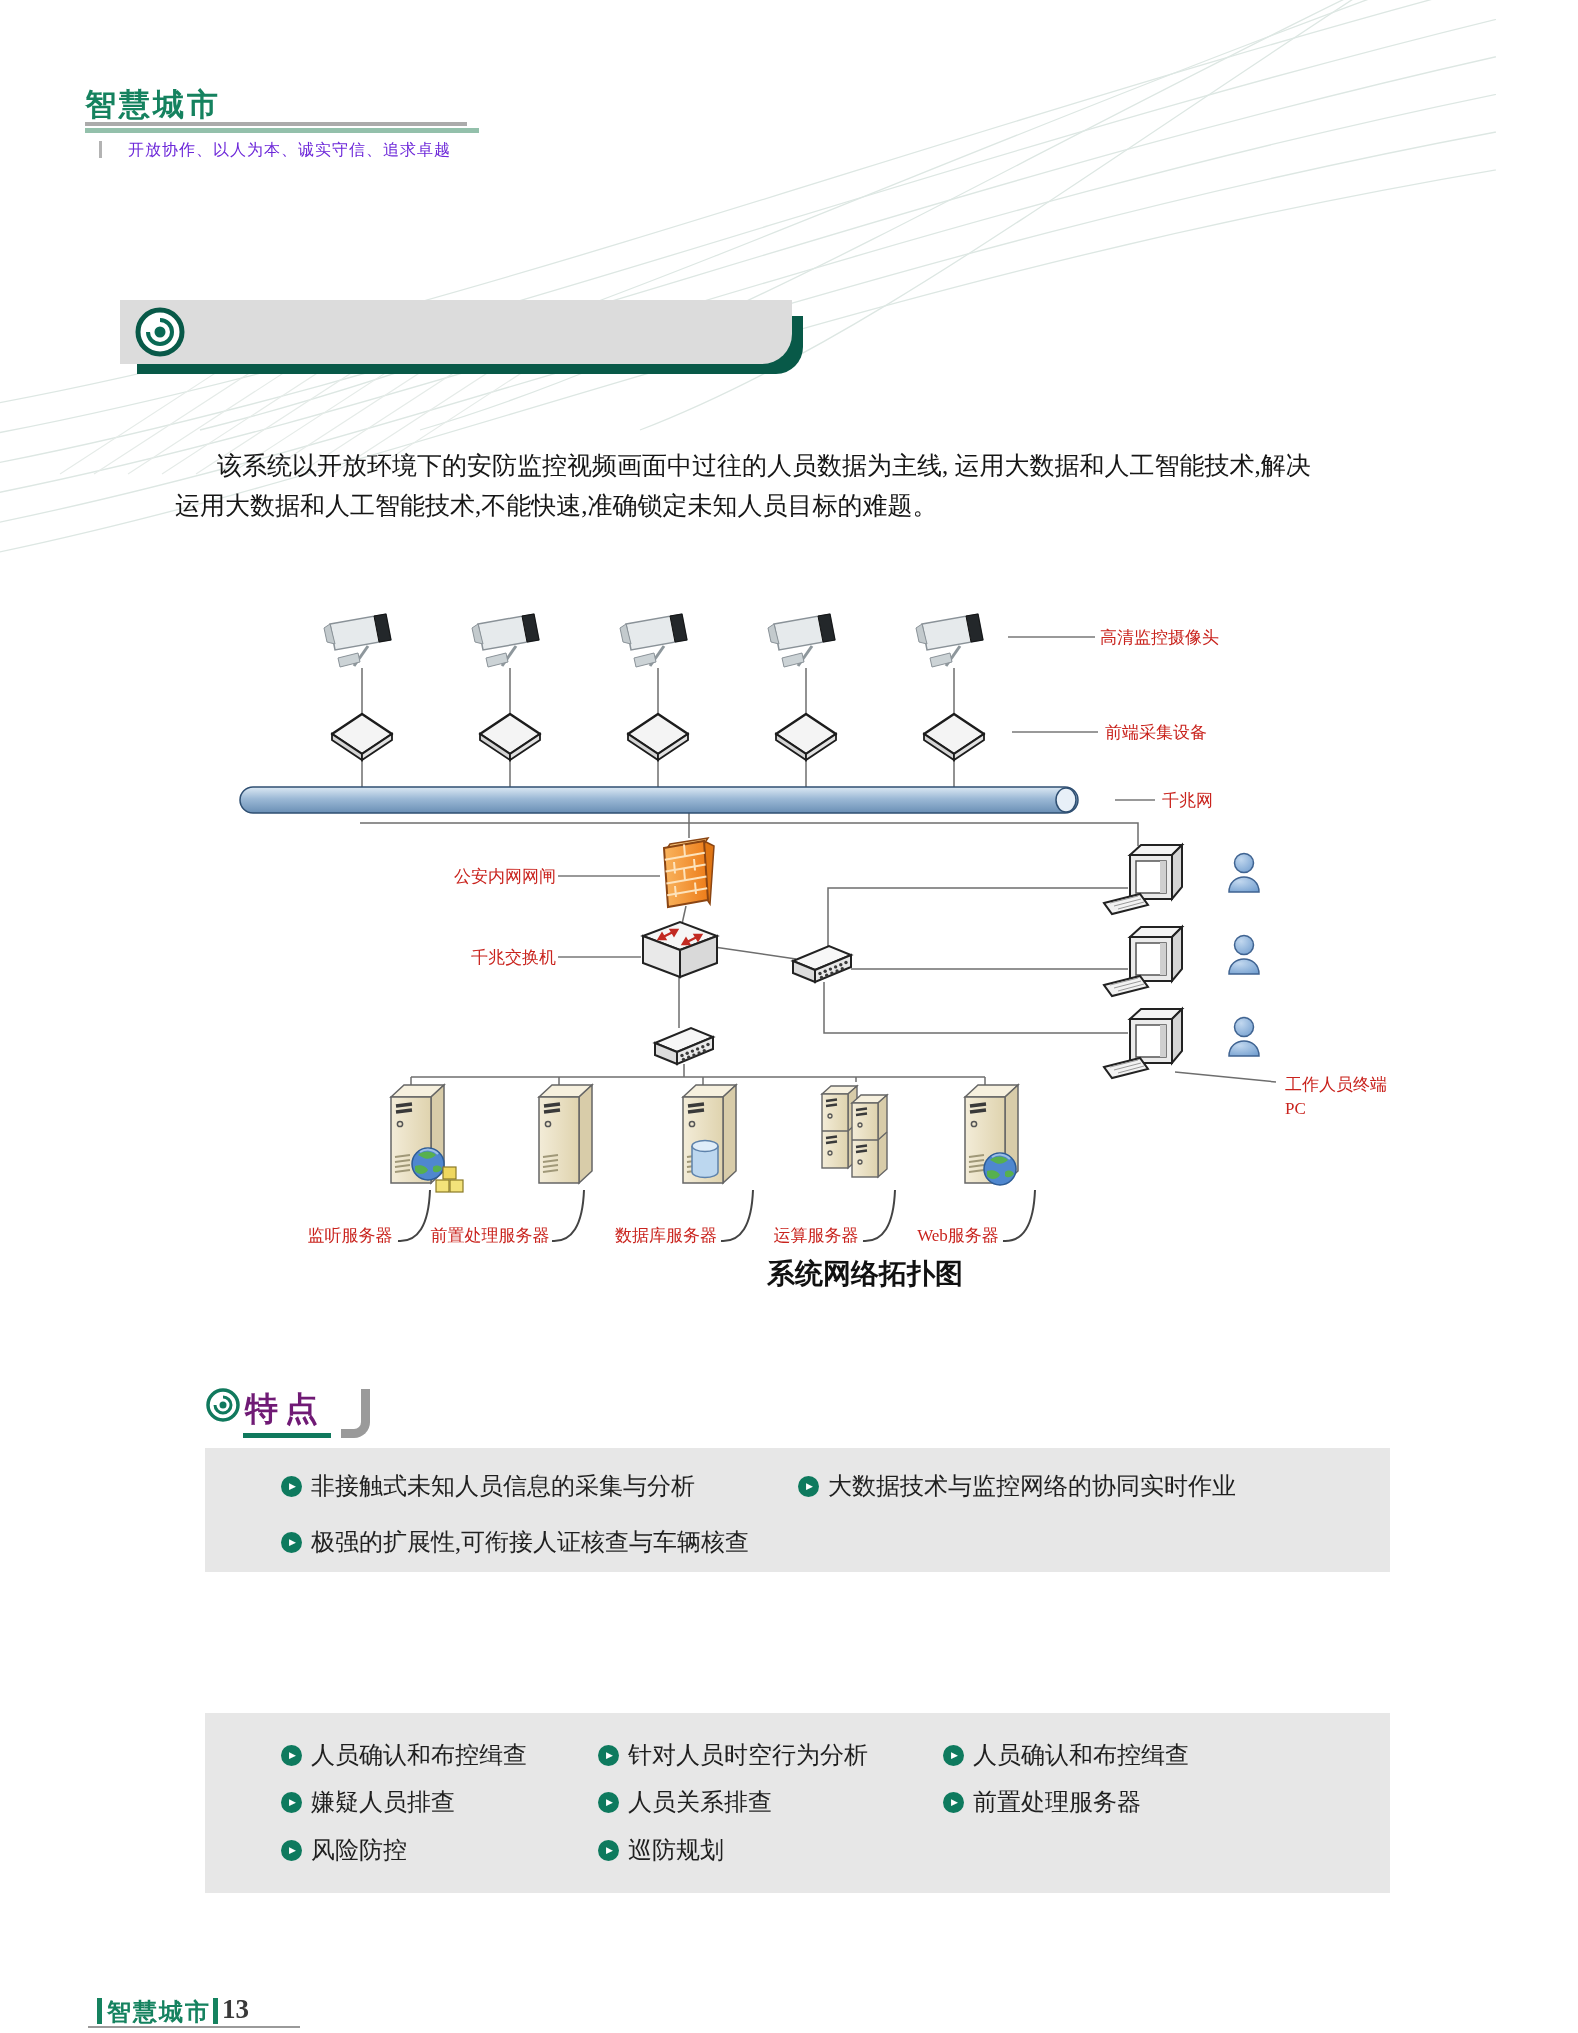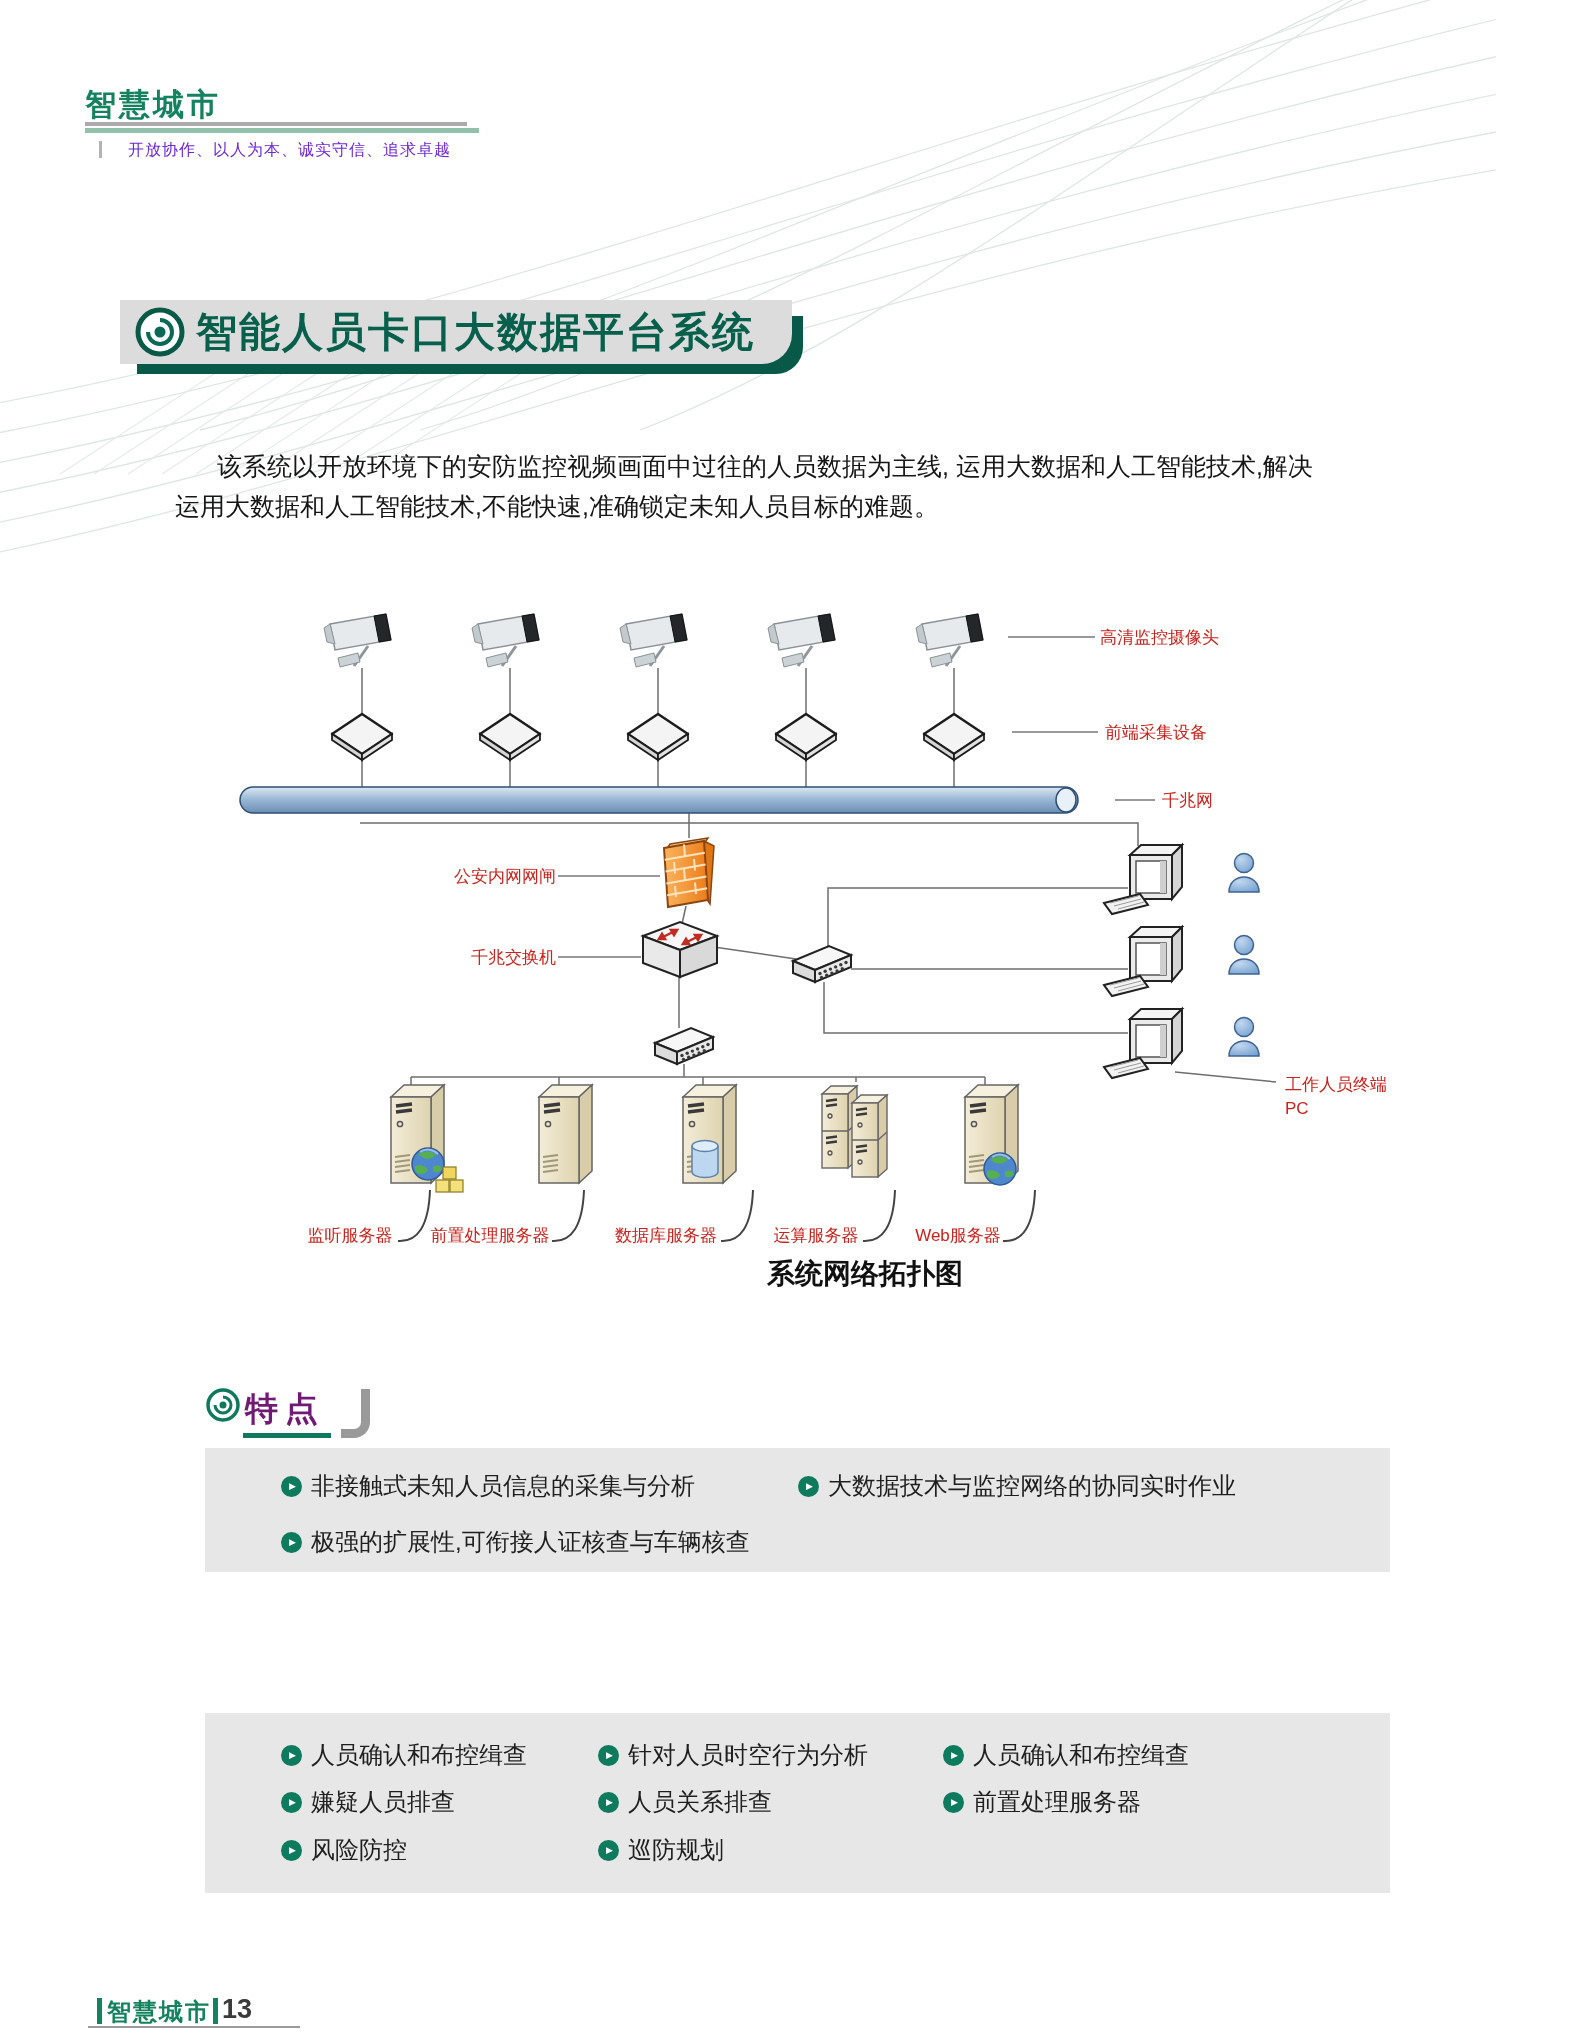--- a/index.html
+++ b/index.html
@@ -1,17 +1,17 @@
 <!DOCTYPE html>
 <html><head>
 <meta charset="utf-8">
 <style>
   html,body{margin:0;padding:0;background:#ffffff;}
   .page{position:relative;width:1496px;height:2033px;background:#fff;overflow:hidden;
-        font-family:Liberation Sans, sans-serif;color:#141414;}
+        font-family:Liberation Serif, serif;color:#141414;}
   .abs{position:absolute;}
   
   .brand{left:85px;top:84px;font-size:31px;font-weight:bold;color:#15825f;letter-spacing:3px;}
   .hline1{left:85px;top:122px;width:382px;height:4px;background:#ababab;}
   .hline2{left:85px;top:128px;width:394px;height:5px;background:#93c0ab;}
   .htick{left:99px;top:141px;width:3px;height:17px;background:#b3b3b3;}
   .slogan{left:128px;top:140px;font-size:16px;color:#6d28d9;letter-spacing:1px;}
   
   .banner{left:120px;top:300px;width:672px;height:64px;background:#dcdcdc;
           border-bottom-right-radius:30px;box-shadow:14px 13px 0 -3px #085948;
@@ -80,21 +80,20 @@
   <div class="abs hline2"></div>
   <div class="abs htick"></div>
   <div class="abs slogan">开放协作、以人为本、诚实守信、追求卓越</div>
 
   <div class="abs banner">
     <svg width="52" height="52" viewBox="0 0 52 52">
       <circle cx="26" cy="26" r="22" fill="#ffffff" stroke="#085948" stroke-width="5"></circle>
       <path d="M 26,14 A 12,12 0 1,1 14,26" fill="none" stroke="#0a6a55" stroke-width="4"></path>
       <circle cx="26" cy="26" r="5.5" fill="#0a6a55"></circle>
     </svg>
-    <div class="ttl">智能人员卡口大数据平台系统</div>
   </div>
 
   <div class="abs intro">
     <div class="l1">该系统以开放环境下的安防监控视频画面中过往的人员数据为主线, 运用大数据和人工智能技术,解决</div>
     <div class="l2">运用大数据和人工智能技术,不能快速,准确锁定未知人员目标的难题。</div>
   </div>
 
   <svg class="abs diagram" width="1200" height="720" viewBox="0 0 1200 720">
     <defs>
       <linearGradient id="pipeg" x1="0" y1="0" x2="0" y2="1">

